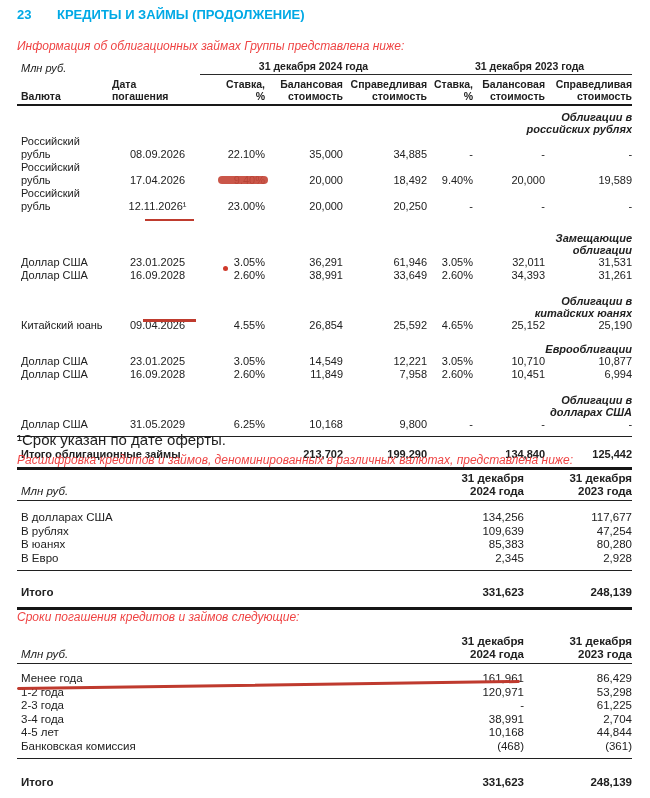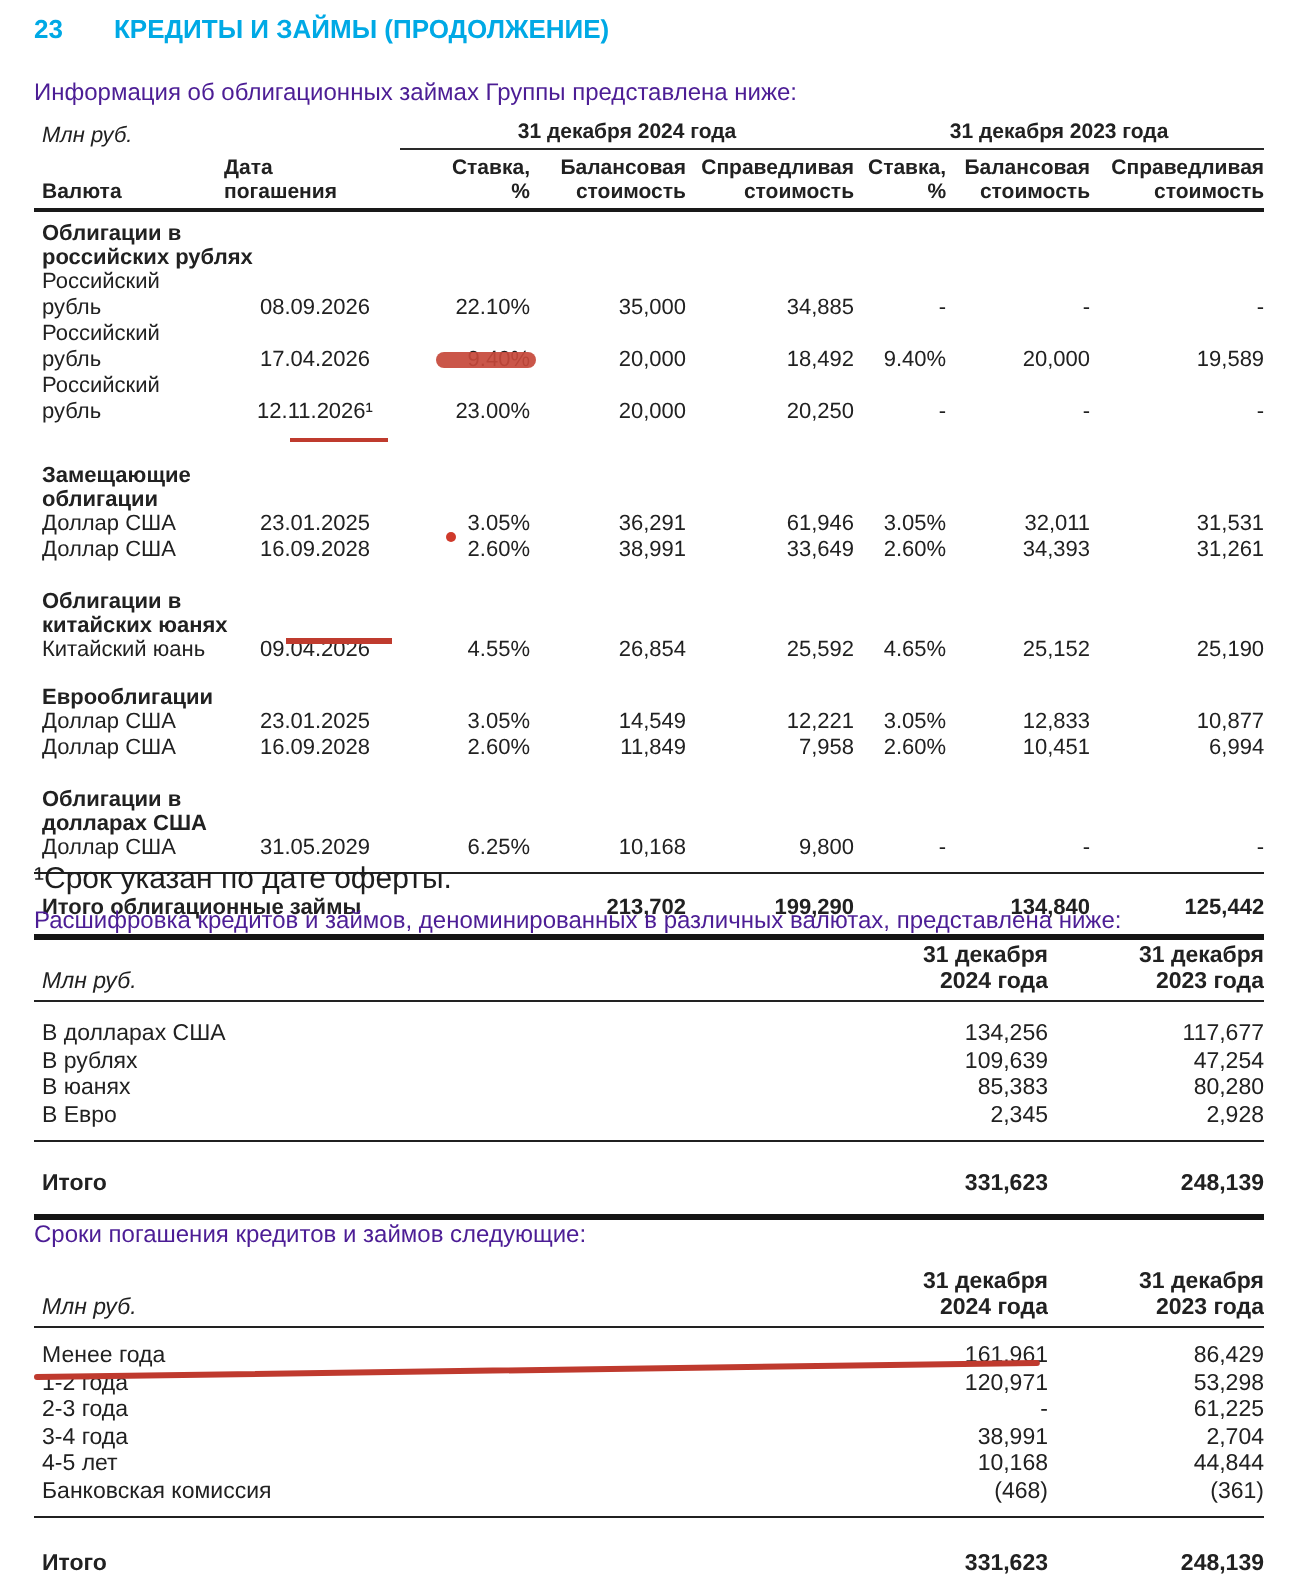--- a/index.html
+++ b/index.html
@@ -4,37 +4,37 @@
 <style>
   html,body{margin:0;padding:0;background:#ffffff;}
   body{font-family:"Liberation Sans", sans-serif;}
   .page{position:relative;width:650px;height:798px;background:#fff;color:#212121;overflow:hidden;padding-left:48px;}
 
   
   .sec-title{position:absolute;left:17px;top:7px;font-size:13px;font-weight:700;color:#00a9e5;}
   .sec-title .num{display:inline-block;width:40px;}
 
   
-  .para{position:absolute;left:17px;font-size:12px;color:#4c1d95;}
+  .para{position:absolute;left:17px;font-size:12px;color:#ef4444;font-style:italic;}
 
   
   table{border-collapse:collapse;table-layout:fixed;width:615px;}
   td,th{padding:0;font-size:11px;line-height:13px;vertical-align:bottom;font-weight:400;overflow:hidden;}
   .l{text-align:left;} .r{text-align:right;}
 
   
   .t1{position:absolute;left:17px;top:57px;}
   .t1 td:first-child,.t1 th:first-child{padding-left:4px;}
   .t1 .grp-row td{height:16px;}
   .t1 .unit{font-style:italic;font-size:11px;}
   .t1 .grp{font-weight:700;font-size:10.5px;text-align:center;border-bottom:1px solid #2a2a2a;padding-bottom:1px;}
   .t1 .colhead th{font-size:10.5px;font-weight:700;white-space:pre-line;border-bottom:2.5px solid #191919;padding-bottom:2px;padding-top:3px;vertical-align:bottom;line-height:12px;}
   .t1 td.datec{padding-left:3px;text-align:center;}
   .t1 tr.row{height:13px;}
-  .t1 tr.section td{font-weight:700;white-space:pre-line;line-height:12px;padding-top:1px;}
+  .t1 tr.section td{font-weight:700;font-style:italic;white-space:pre-line;line-height:12px;padding-top:1px;text-align:right;}
   .t1 tr.total td{font-weight:700;border-top:1.5px solid #202020;border-bottom:3px solid #151515;height:24px;padding-bottom:6px;}
 
   
   .t2,.t3{position:absolute;left:17px;}
   .t2{top:470px;} .t3{top:628px;}
   .t2 td,.t2 th,.t3 td,.t3 th{font-size:11.5px;}
   .t2 td:first-child,.t2 th:first-child,.t3 td:first-child,.t3 th:first-child{padding-left:4px;}
   .t2 thead th,.t3 thead th{font-weight:700;white-space:pre-line;border-bottom:1.5px solid #222;line-height:12.5px;padding-bottom:3px;vertical-align:bottom;}
   .t2 thead th{height:27px;} .t3 thead th{height:32px;}
   .t2 thead th.unitcell,.t3 thead th.unitcell{font-weight:400;font-style:italic;text-align:left;}
@@ -187,21 +187,21 @@
       <tr class="section">
           <td colspan="8">Еврооблигации</td>
         </tr>
       <tr class="row">
         <td class="l">Доллар США</td>
         <td class="l datec">23.01.2025</td>
         <td class="r">3.05%</td>
         <td class="r">14,549</td>
         <td class="r">12,221</td>
         <td class="r">3.05%</td>
-        <td class="r">12,833</td>
+        <td class="r">10,710</td>
         <td class="r">10,877</td>
       </tr>
       <tr class="row">
         <td class="l">Доллар США</td>
         <td class="l datec">16.09.2028</td>
         <td class="r">2.60%</td>
         <td class="r">11,849</td>
         <td class="r">7,958</td>
         <td class="r">2.60%</td>
         <td class="r">10,451</td>

